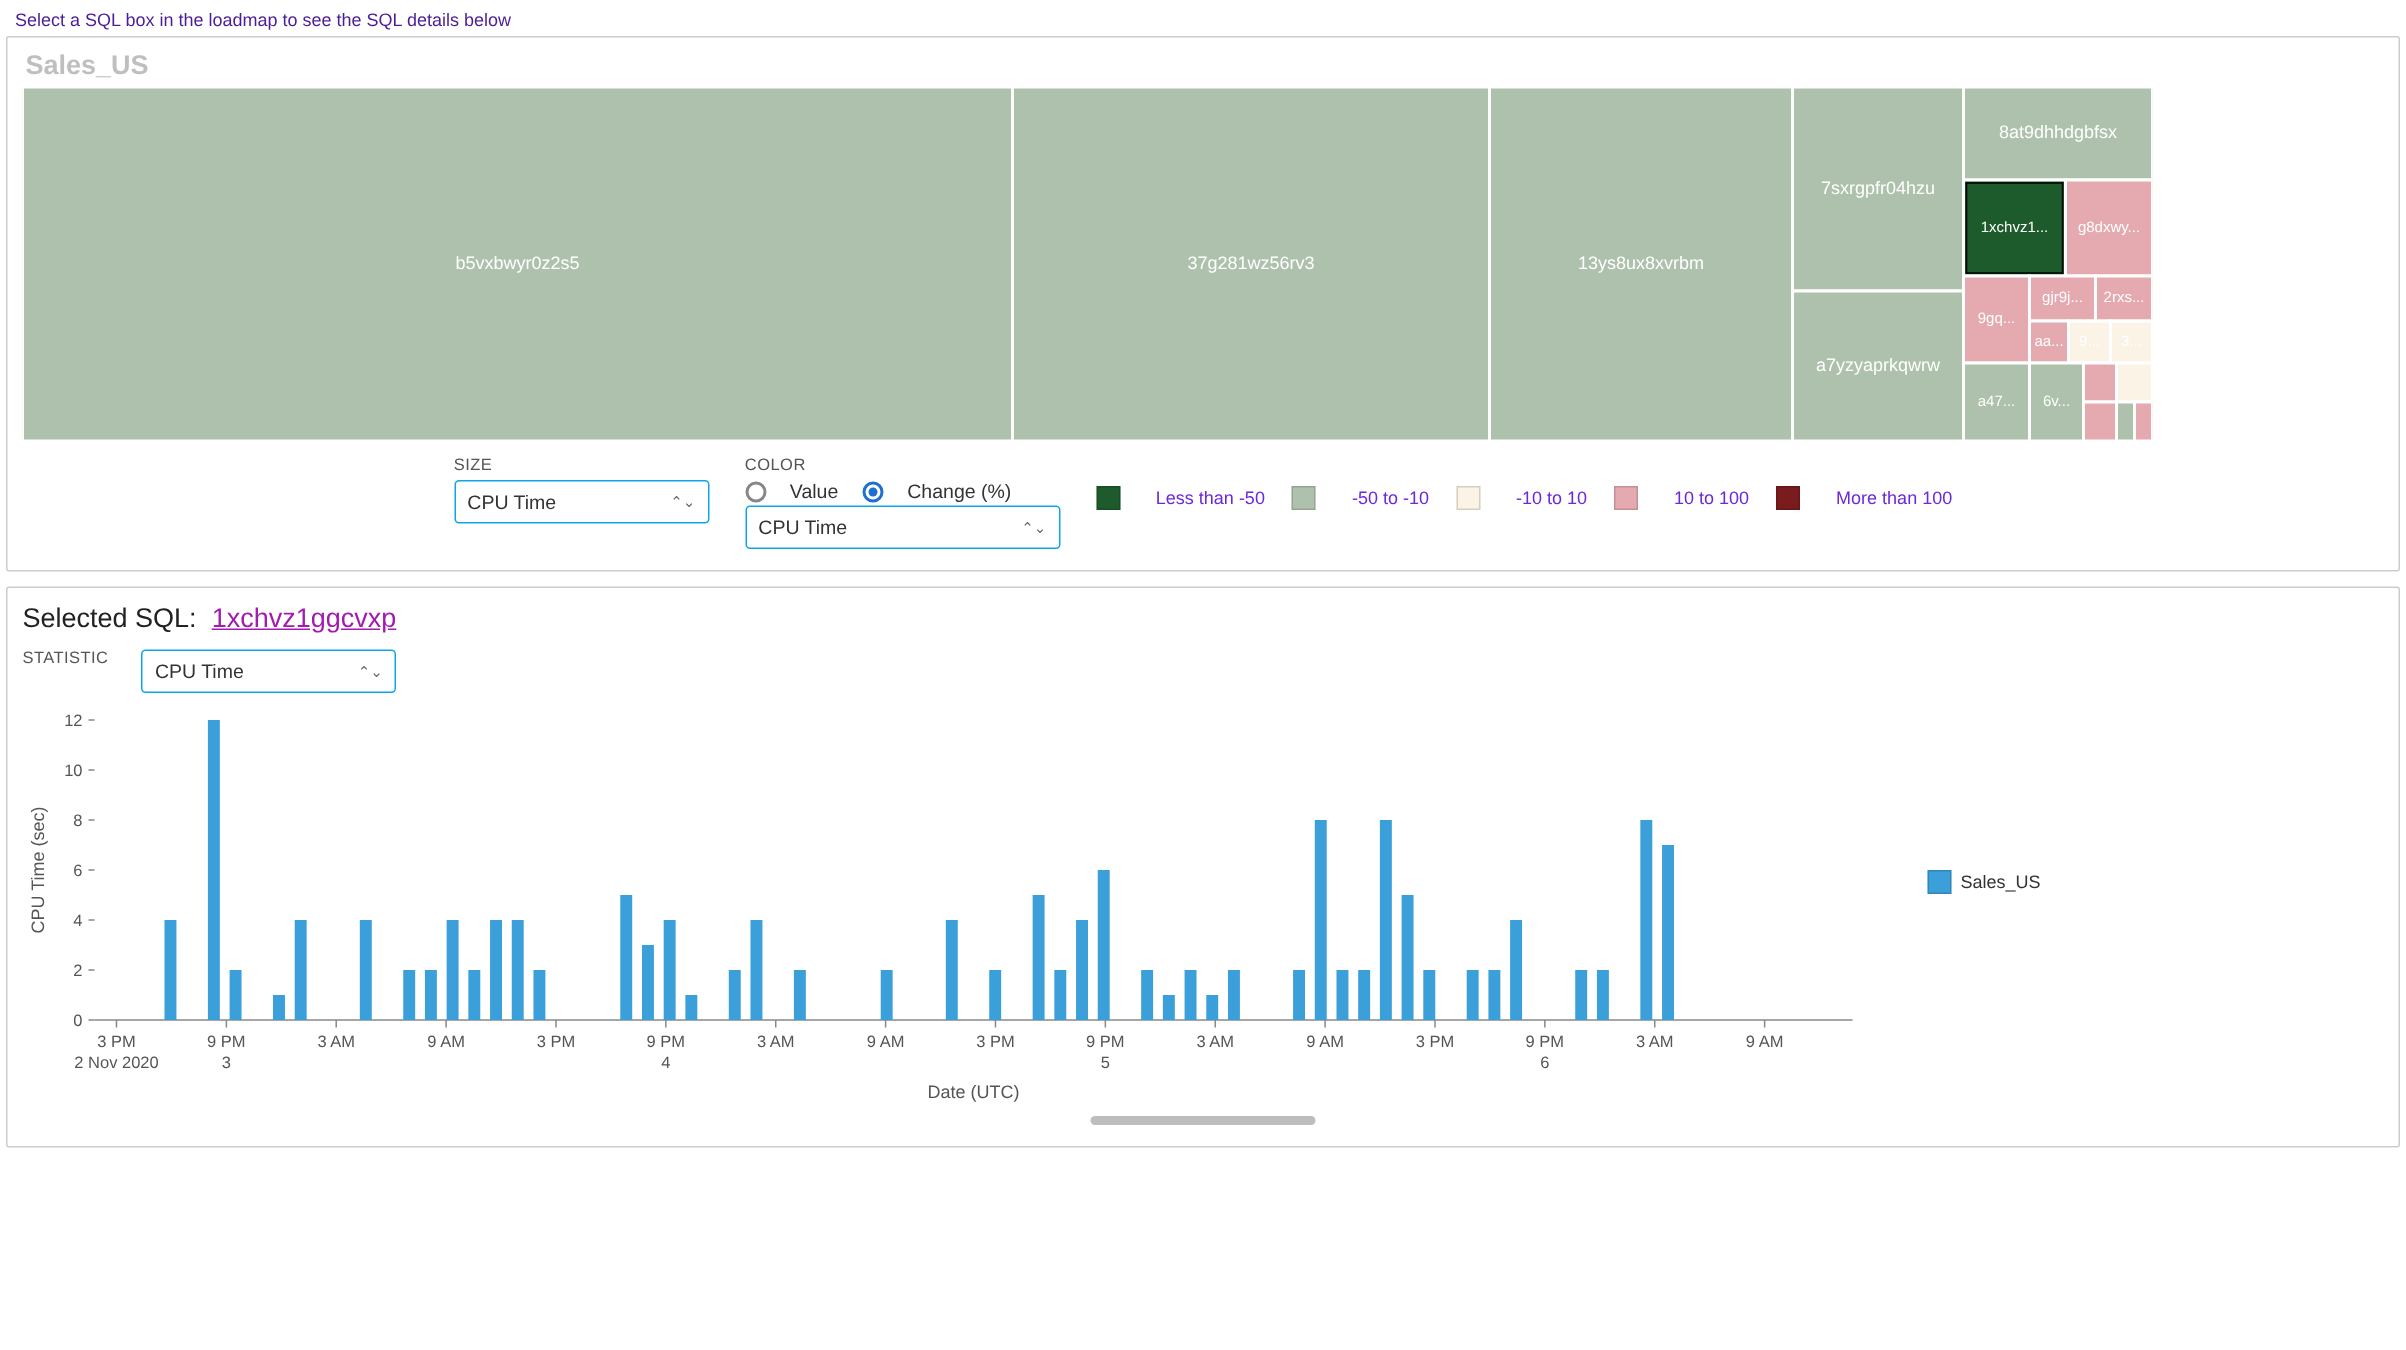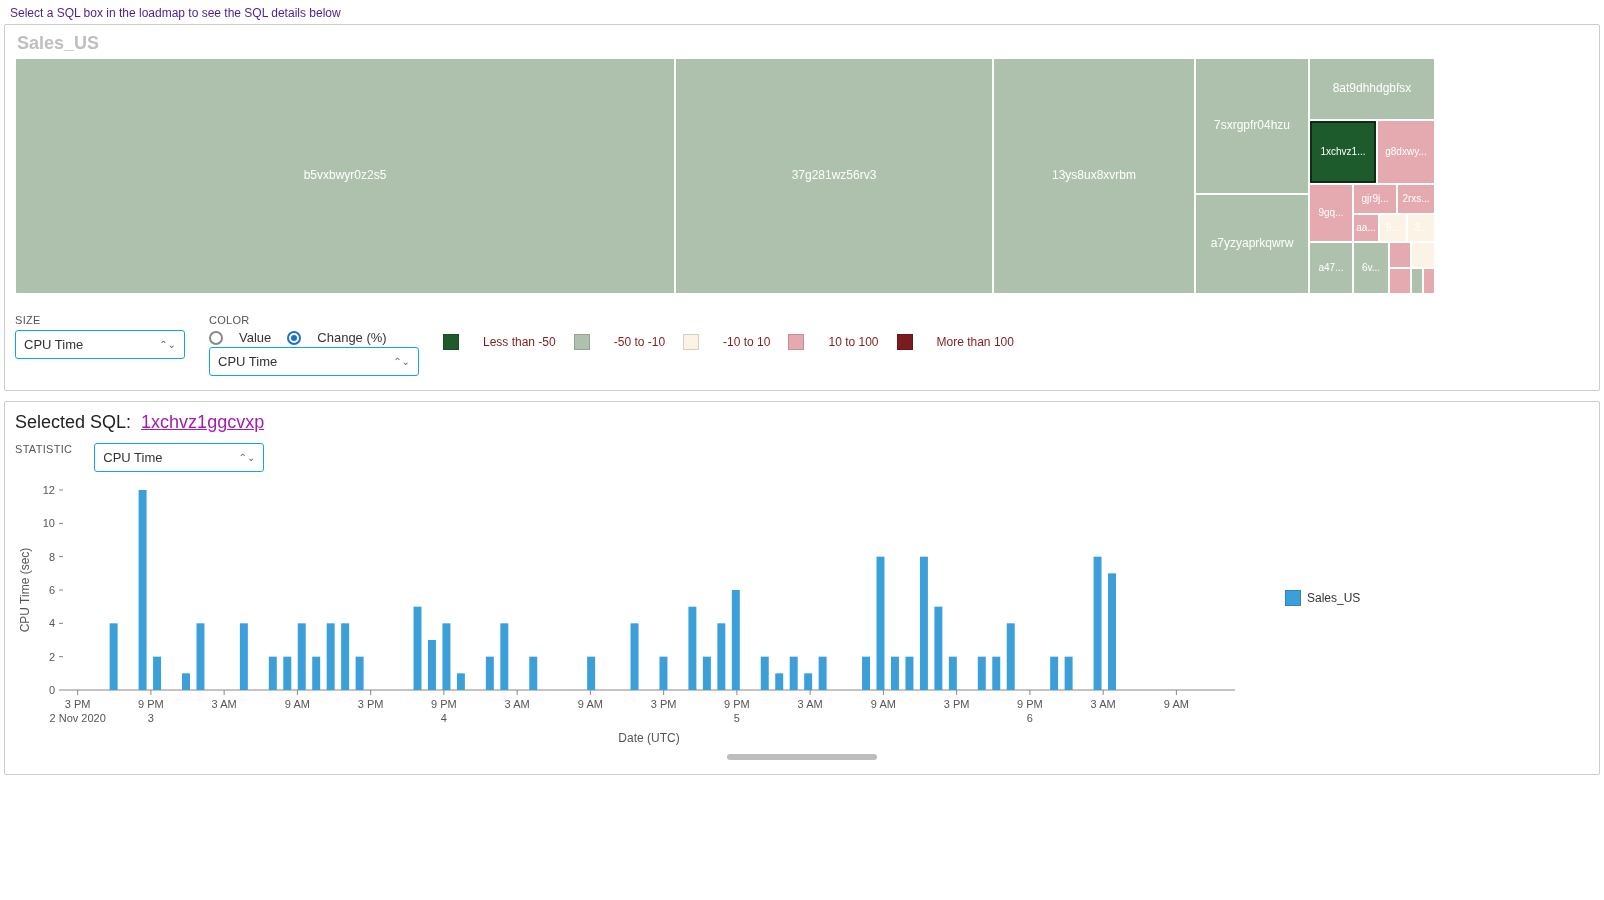--- a/index.html
+++ b/index.html
@@ -5,33 +5,33 @@
   *{box-sizing:border-box;margin:0;padding:0;font-family:Arial,Helvetica,sans-serif;}
   body{background:#fff;color:#333;font-size:13px;padding:4px;}
   .hint{color:#4c1d95;font-size:12px;margin:2px 0 4px 6px;}
   .panel{border:1px solid #ccc;border-radius:2px;padding:8px 10px 14px 10px;margin-bottom:10px;}
   .db-title{color:#bfbfbf;font-size:18px;margin:0 0 4px 2px;font-weight:600;}
   .treemap-wrap{width:100%;}
   svg{display:block;}
   .tm-rect{stroke:#fff;stroke-width:2;}
   .tm-label{fill:#fff;font-size:12px;text-anchor:middle;dominant-baseline:middle;}
   .tm-label-sm{font-size:10px;}
-  .controls-row{display:flex;align-items:flex-start;gap:24px;margin-top:20px;flex-wrap:wrap;}
+  .controls-row{display:flex;align-items:flex-start;gap:24px;margin-top:10px;flex-wrap:wrap;justify-content:center;}
   .ctrl-group{display:flex;flex-direction:column;gap:4px;}
   .ctrl-label{font-size:11px;color:#555;letter-spacing:0.3px;}
   .select{display:flex;align-items:center;justify-content:space-between;border:1px solid #0ea5e9;border-radius:3px;padding:6px 8px;min-width:170px;background:#fff;cursor:pointer;}
   .select.wide{min-width:210px;}
   .caret{font-size:10px;color:#666;}
   .radio-row{display:flex;align-items:center;gap:16px;}
   .radio{width:14px;height:14px;border:2px solid #888;border-radius:50%;display:inline-flex;align-items:center;justify-content:center;}
   .radio.selected{border-color:#1f6fd1;}
   .radio.selected::after{content:'';width:6px;height:6px;background:#1f6fd1;border-radius:50%;}
   .legend{display:flex;align-items:center;gap:18px;margin-top:20px;}
   .sw{width:16px;height:16px;border:1px solid rgba(0,0,0,0.15);}
-  .leg-item{display:flex;align-items:center;gap:24px;font-size:12px;color:#7f1d1d;}
+  .leg-item{display:flex;align-items:center;gap:24px;font-size:12px;color:#6d28d9;}
   .sel-header{font-size:18px;color:#222;margin:2px 0 10px 0;}
   .sel-link{color:#a21caf;text-decoration:underline;cursor:pointer;}
   .stat-row{display:flex;align-items:flex-start;gap:22px;margin-bottom:8px;}
   .chart-row{display:flex;align-items:flex-start;}
   .chart-legend{display:flex;align-items:center;gap:6px;font-size:12px;color:#333;margin-left:40px;margin-top:110px;}
   .chart-legend .sw{background:#3b9fd9;}
   .scroll-thumb{height:6px;background:#bdbdbd;border-radius:3px;width:150px;margin:4px auto 0 auto;}
   .ylab{font-size:12px;fill:#555;}
 </style>
 </head>

